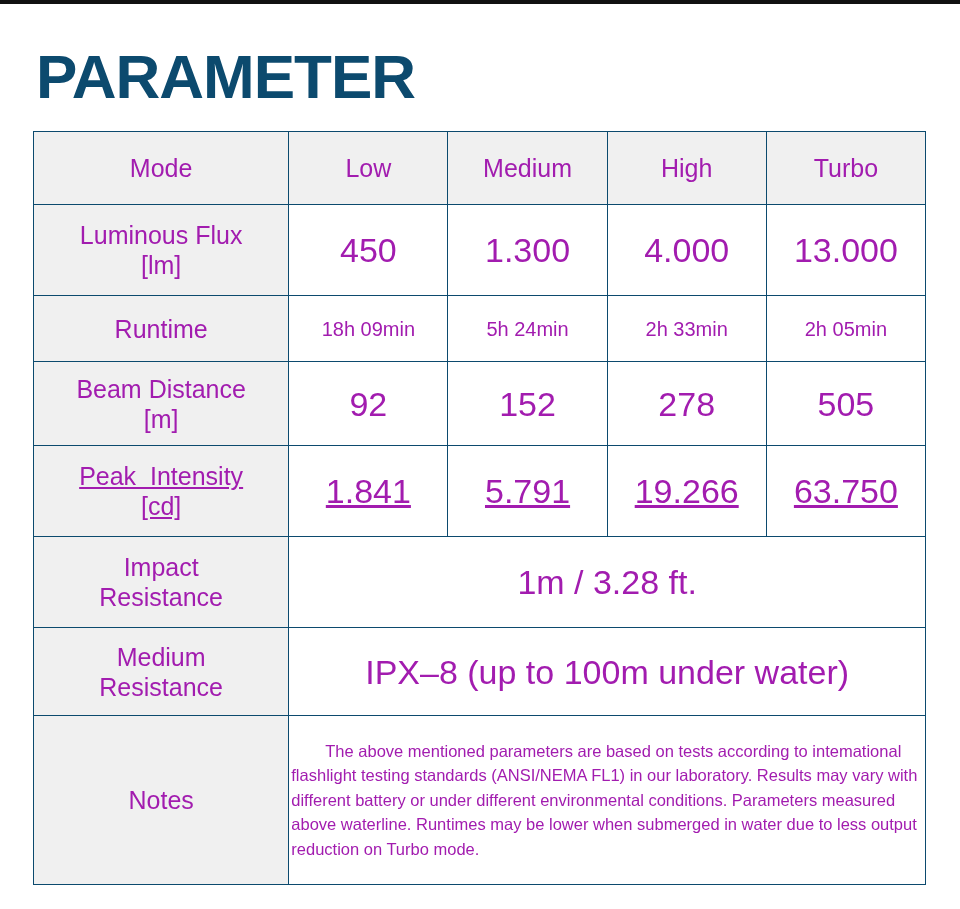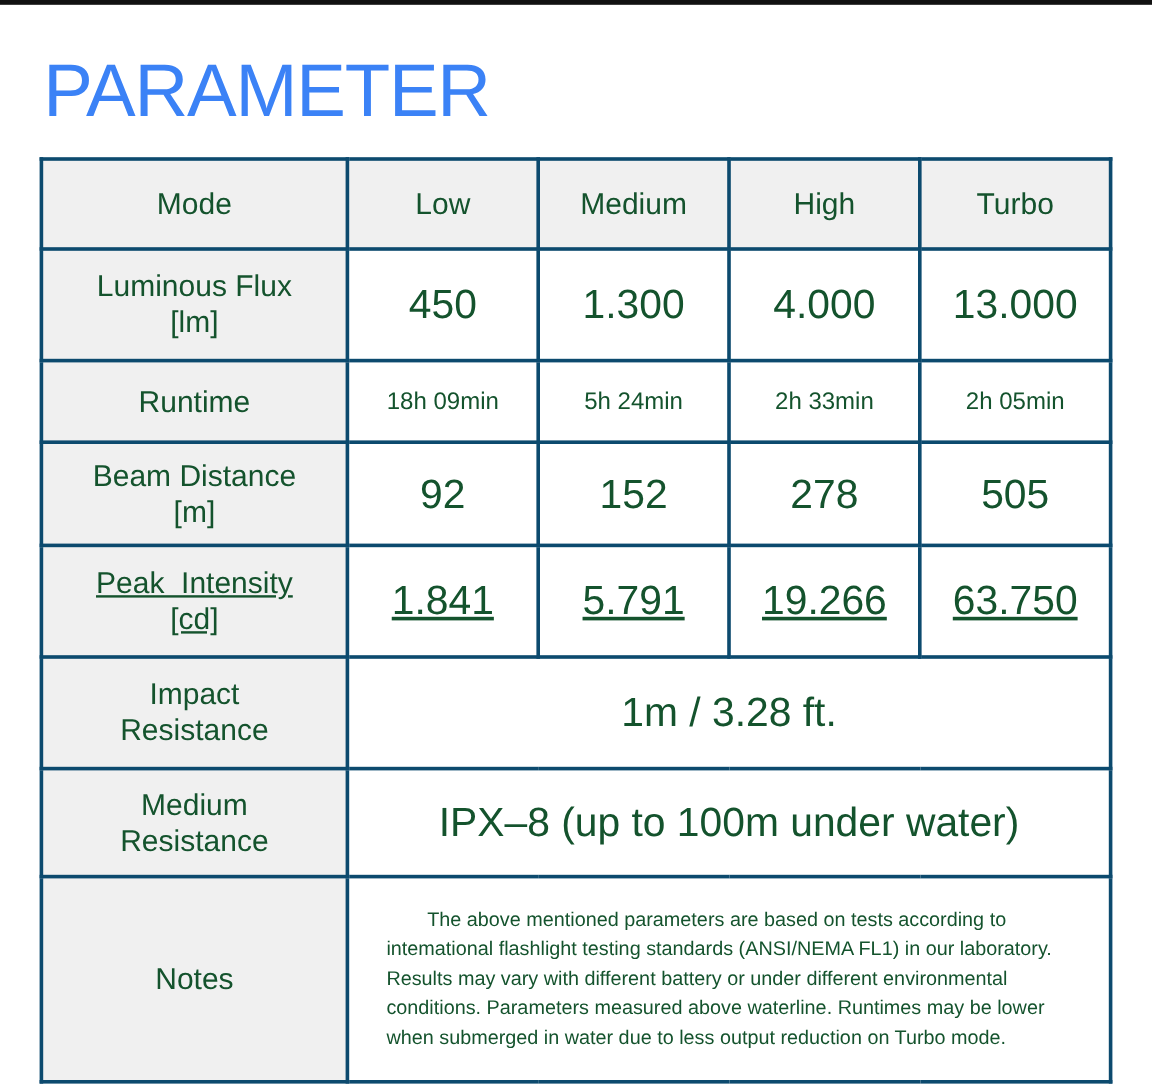--- a/index.html
+++ b/index.html
@@ -27,41 +27,41 @@
     width: 960px;
     height: 4px;
     background: #111111;
   }
   .title {
     position: absolute;
     left: 36px;
     top: 44px;
     font-size: 62px;
     line-height: 66px;
-    font-weight: normal;
+    font-weight: bold;
     letter-spacing: -1px;
-    color: #3b82f6;
+    color: #0c4a6e;
     font-family: "Liberation Sans", sans-serif;
     white-space: nowrap;
   }
   .spec-table {
     position: absolute;
     left: 33px;
     top: 131px;
     width: 893px;
     border-collapse: collapse;
     table-layout: fixed;
     font-family: "Liberation Sans", sans-serif;
   }
   .spec-table td {
-    border: 3px solid #0c4a6e;
+    border: 1px solid #0c4a6e;
     text-align: center;
     vertical-align: middle;
-    color: #14532d;
-    padding: 0 15px;
+    color: #a21caf;
+    padding: 0 2px;
   }
   col.c-label { width: 255px; }
   col.c-mode  { width: 159px; }
 
   
   .lbl {
     background: #f0f0f0;
     font-size: 25px;
     line-height: 30px;
     font-weight: normal;
@@ -98,21 +98,21 @@
   .notes-cell {
     background: #ffffff;
     text-align: left;
     font-size: 16.5px;
     line-height: 24.5px;
     color: #141414;
     padding: 10px 16px 10px 16px;
     vertical-align: middle;
   }
   .notes-cell p {
-    margin: 16px;
+    margin: 0;
     text-indent: 34px;
     text-align: left;
   }
 </style>
 </head>
 <body>
 
 <div class="page">
 
   <div class="top-strip"></div>

